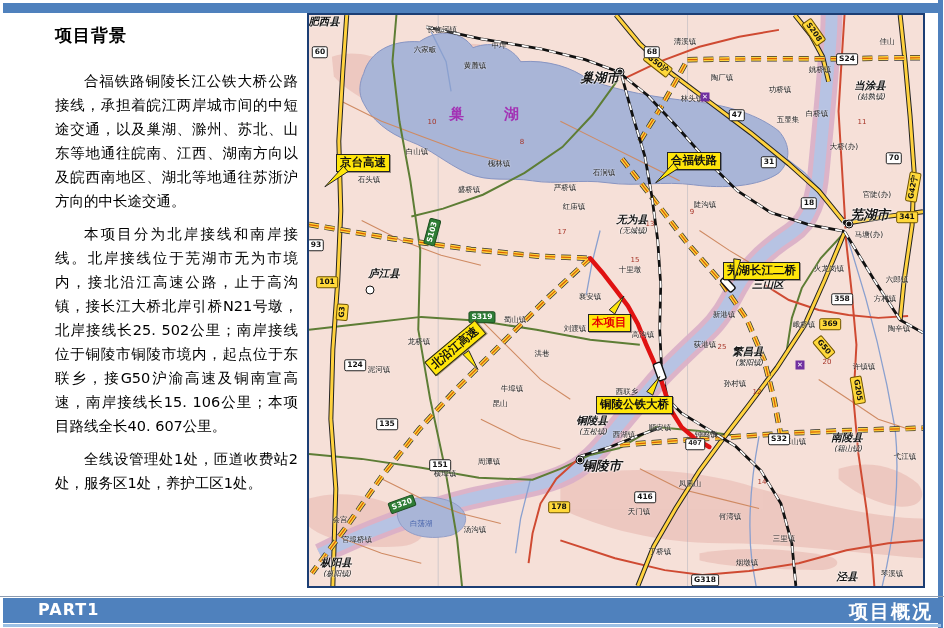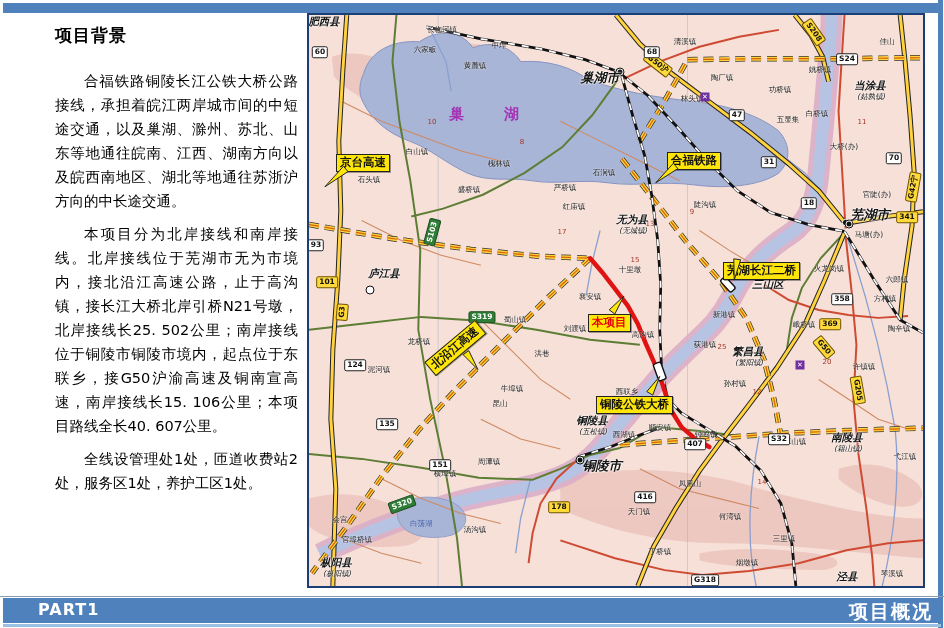--- a/index.html
+++ b/index.html
@@ -304,21 +304,21 @@
         <div class="shield w" style="left: 460px; top: 147px;">31</div>
         <div class="shield w" style="left: 500px; top: 188px;">18</div>
         <div class="shield w" style="left: 585px; top: 143px;">70</div>
         <div class="shield y" style="left: 604px; top: 172px; transform: translate(-50%, -50%) rotate(-80deg);">G42宁</div>
         <div class="shield y" style="left: 598px; top: 202px;">341</div>
         <div class="shield w" style="left: 533px; top: 284px;">358</div>
         <div class="shield y" style="left: 521px; top: 309px;">369</div>
         <div class="shield y" style="left: 515px; top: 332px; transform: translate(-50%, -50%) rotate(50deg);">G50</div>
         <div class="shield y" style="left: 549px; top: 375px; transform: translate(-50%, -50%) rotate(80deg);">G205</div>
         <div class="shield w" style="left: 470px; top: 424px;">S32</div>
-        <div class="shield w" style="left: 386px; top: 429px;">407</div>
+        <div class="shield w" style="left: 386px; top: 429px; font-family: Liberation Mono, monospace;">407</div>
         <div class="shield w" style="left: 336px; top: 482px;">416</div>
         <div class="shield g" style="left: 93px; top: 489px; transform: translate(-50%, -50%) rotate(-20deg);">S320</div>
         <div class="shield g" style="left: 173px; top: 302px;">S319</div>
         <div class="shield g" style="left: 123px; top: 217px; transform: translate(-50%, -50%) rotate(-75deg);">S103</div>
         <div class="shield w" style="left: 396px; top: 565px;">G318</div>
         <div class="sa" style="left: 396px; top: 82px;">✕</div>
         <div class="sa" style="left: 491px; top: 350px;">✕</div>
         <div class="num" style="left: 341px; top: 209px;">13</div>
         <div class="num" style="left: 326px; top: 245px;">15</div>
         <div class="num" style="left: 303px; top: 303px;">10</div>

